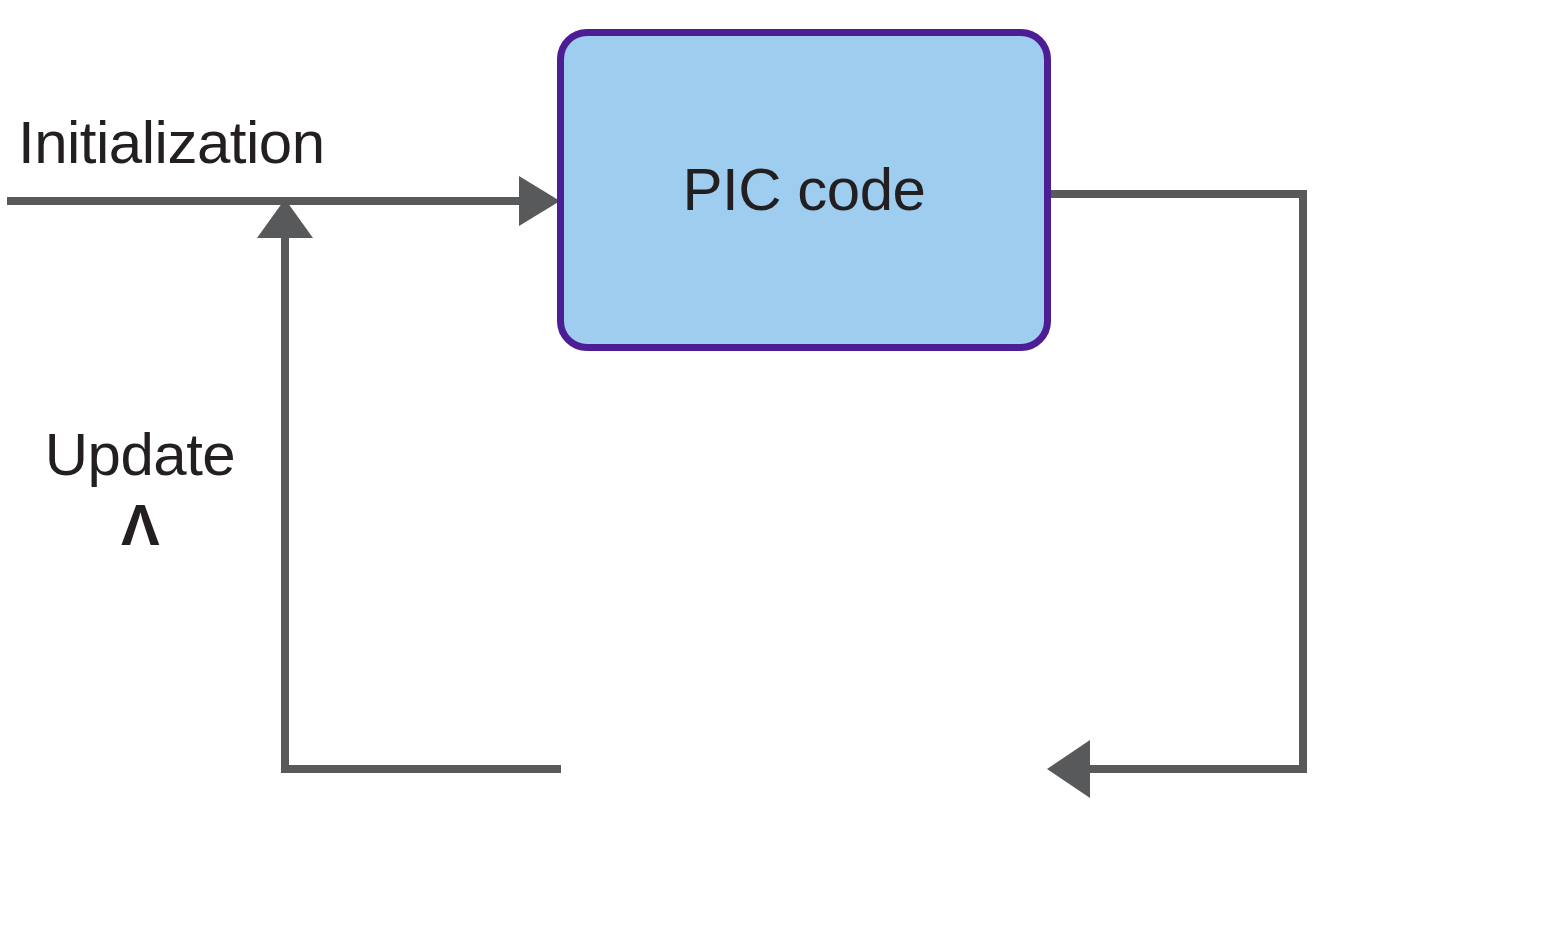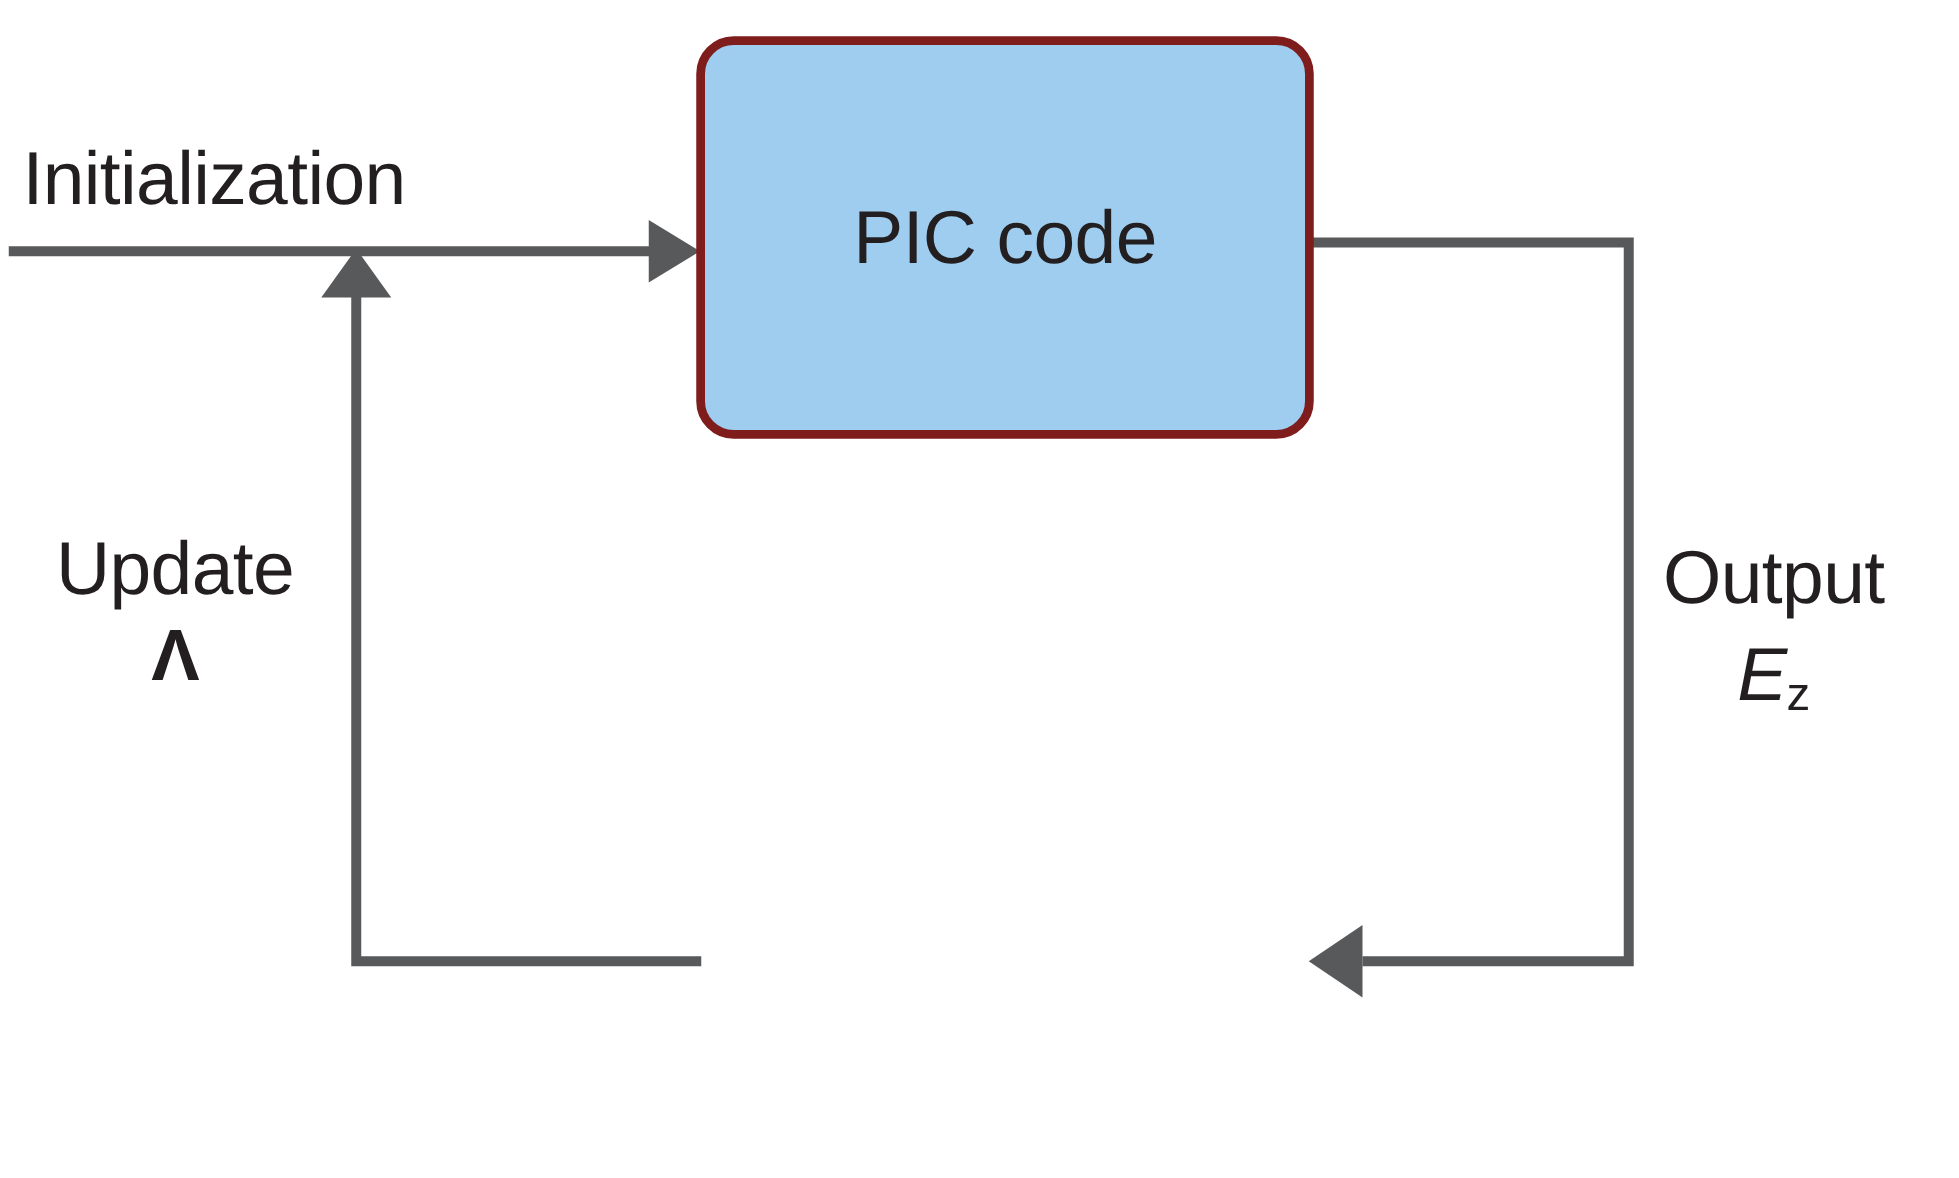--- a/index.html
+++ b/index.html
@@ -109,30 +109,26 @@
     <path d="M 7 201 L 520 201" fill="none" stroke="#58595b" stroke-width="8"></path>
     <polygon points="519,176 560,201 519,226" fill="#58595b"></polygon>
 
     <path d="M 1046 194 L 1303 194 L 1303 769 L 1090 769" fill="none" stroke="#58595b" stroke-width="8"></path>
     <polygon points="1090,740 1047,769 1090,798" fill="#58595b"></polygon>
 
     <path d="M 561 769 L 285 769 L 285 235" fill="none" stroke="#58595b" stroke-width="8"></path>
     <polygon points="257,238 285,199 313,238" fill="#58595b"></polygon>
   </svg>
 
-  <div class="node-box" id="pic-code-box" style="background:#9ecdf0; border:7px solid #7f1d1d;">
+  <div class="node-box" id="pic-code-box" style="background:#9ecdf0; border:7px solid #4c1d95;">
     <span class="node-label">PIC code</span>
   </div>
 
 
   <div class="edge-label" id="initialization-label">Initialization</div>
 
   <div class="edge-label" id="update-label">
     <span class="sym-word">Update</span>
     <span class="sym-lambda">Λ</span>
   </div>
 
-  <div class="edge-label" id="output-label">
-    <span class="sym-line">Output</span>
-    <span class="sym-line"><span class="sym-e">E</span><span class="sym-sub">z</span></span>
-  </div>
 
 </div>
 
 </body></html>

